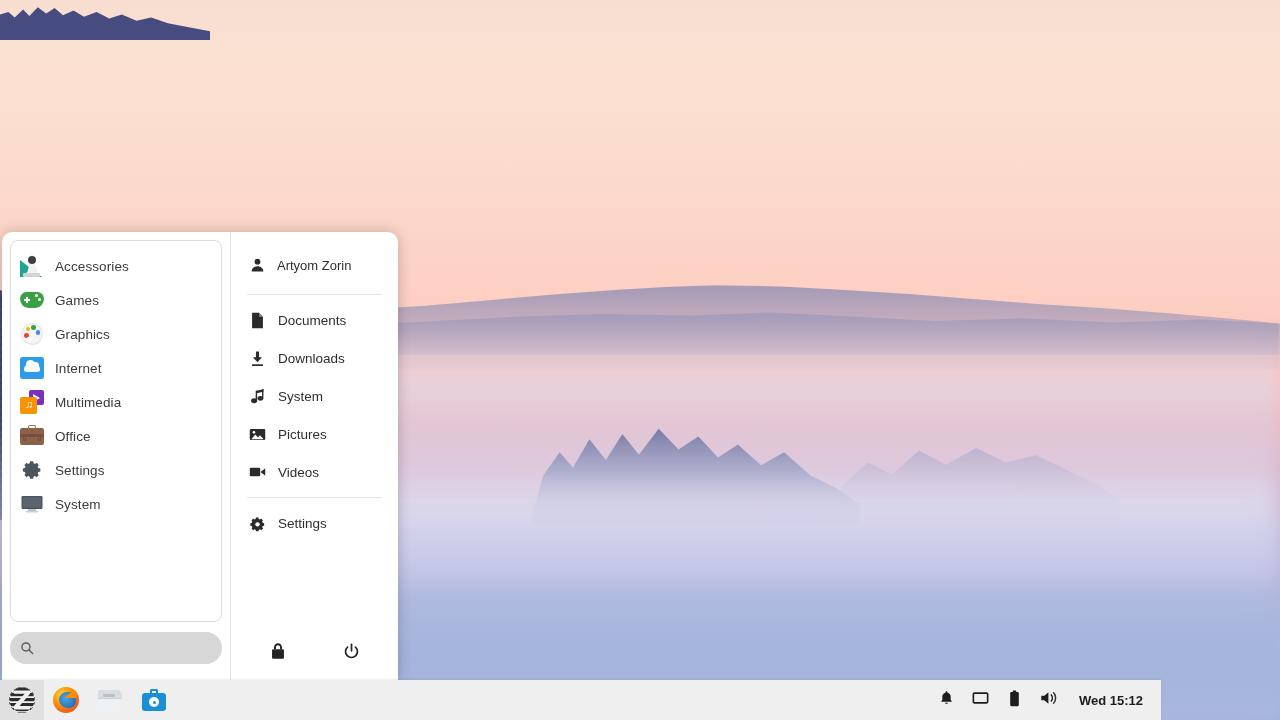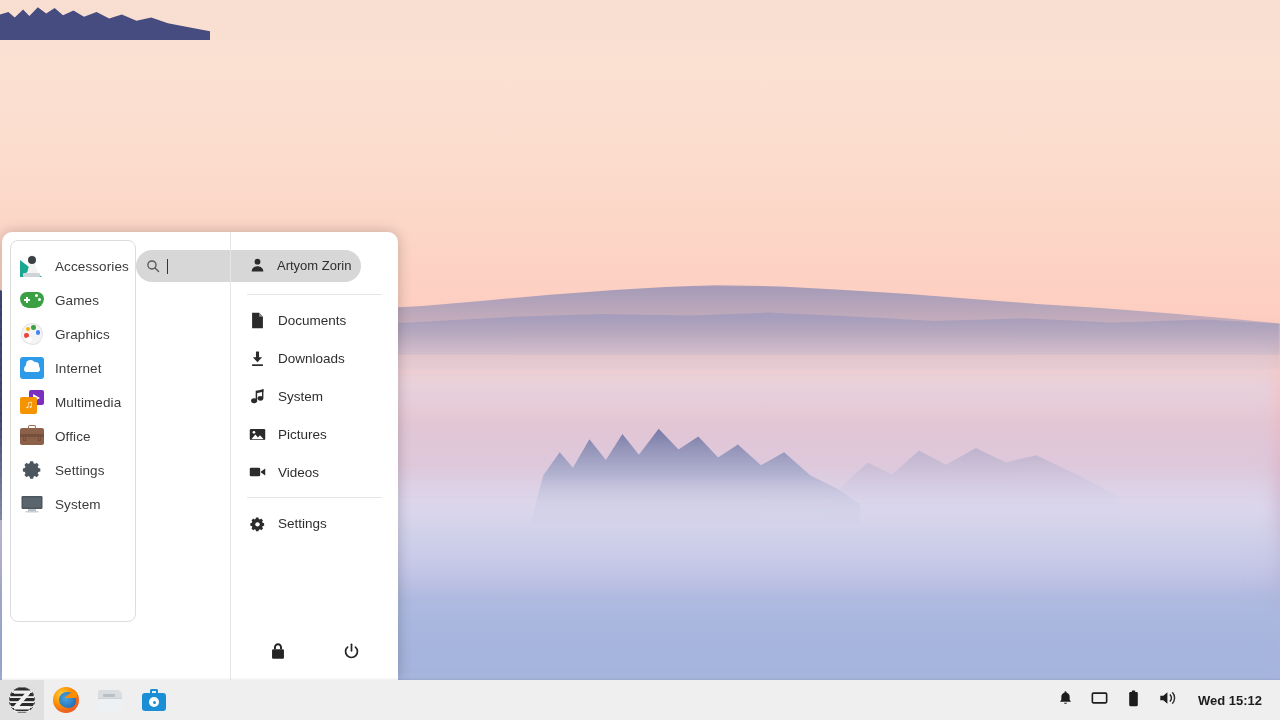--- a/index.html
+++ b/index.html
@@ -136,21 +136,21 @@
     box-shadow: 0 0 14px rgba(0,0,0,.22);
     display: flex;
     overflow: hidden;
   }
 
   
   #menu-left {
     width: 228px;
     padding: 8px;
     display: flex;
-    flex-direction: row;
+    flex-direction: column;
   }
   #category-card {
     flex: 0 0 auto;
     height: 382px;
     border: 1px solid #dcdcdc;
     border-radius: 8px;
     background: #fff;
     padding: 8px 0 0 0;
     overflow: hidden;
   }
@@ -344,21 +344,21 @@
   .session-btn {
     width: 30px; height: 30px;
     display: flex; align-items: center; justify-content: center;
     color: #242424; border-radius: 6px;
     cursor: default;
   }
 
   
   #taskbar {
     position: absolute; left: 0; bottom: 0;
-    width: 1280px; height: 40px;
+    width: 1161px; height: 40px;
     background: #efefef;
     display: flex; align-items: center;
     box-shadow: 0 -1px 2px rgba(0,0,0,.08);
   }
   #tb-left { display: flex; align-items: center; height: 40px; }
   .tb-btn {
     width: 44px; height: 40px;
     display: flex; align-items: center; justify-content: center;
     cursor: default;
   }

